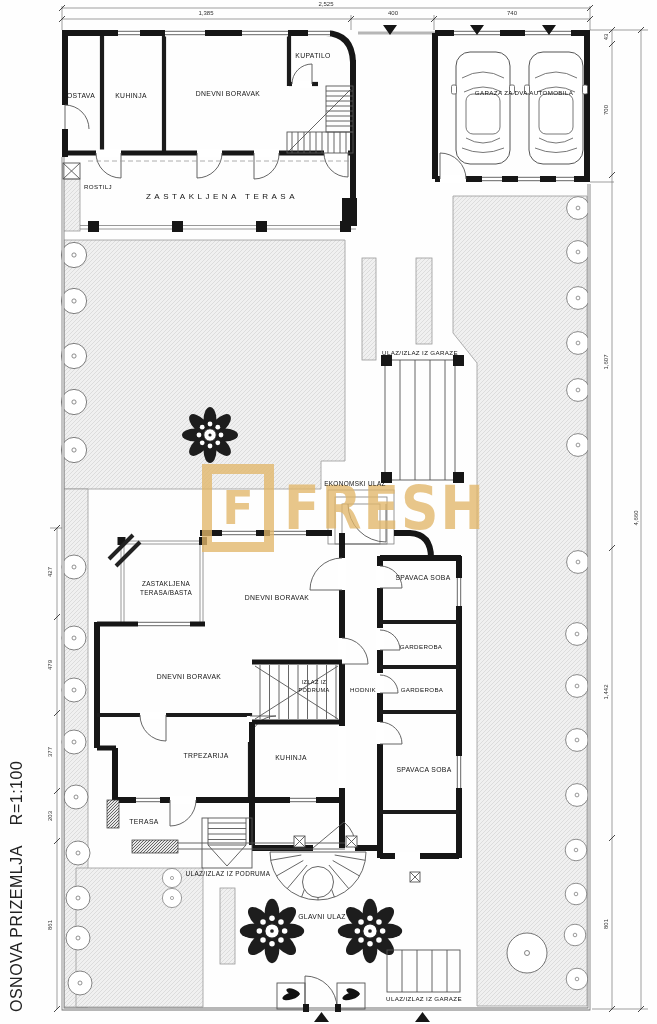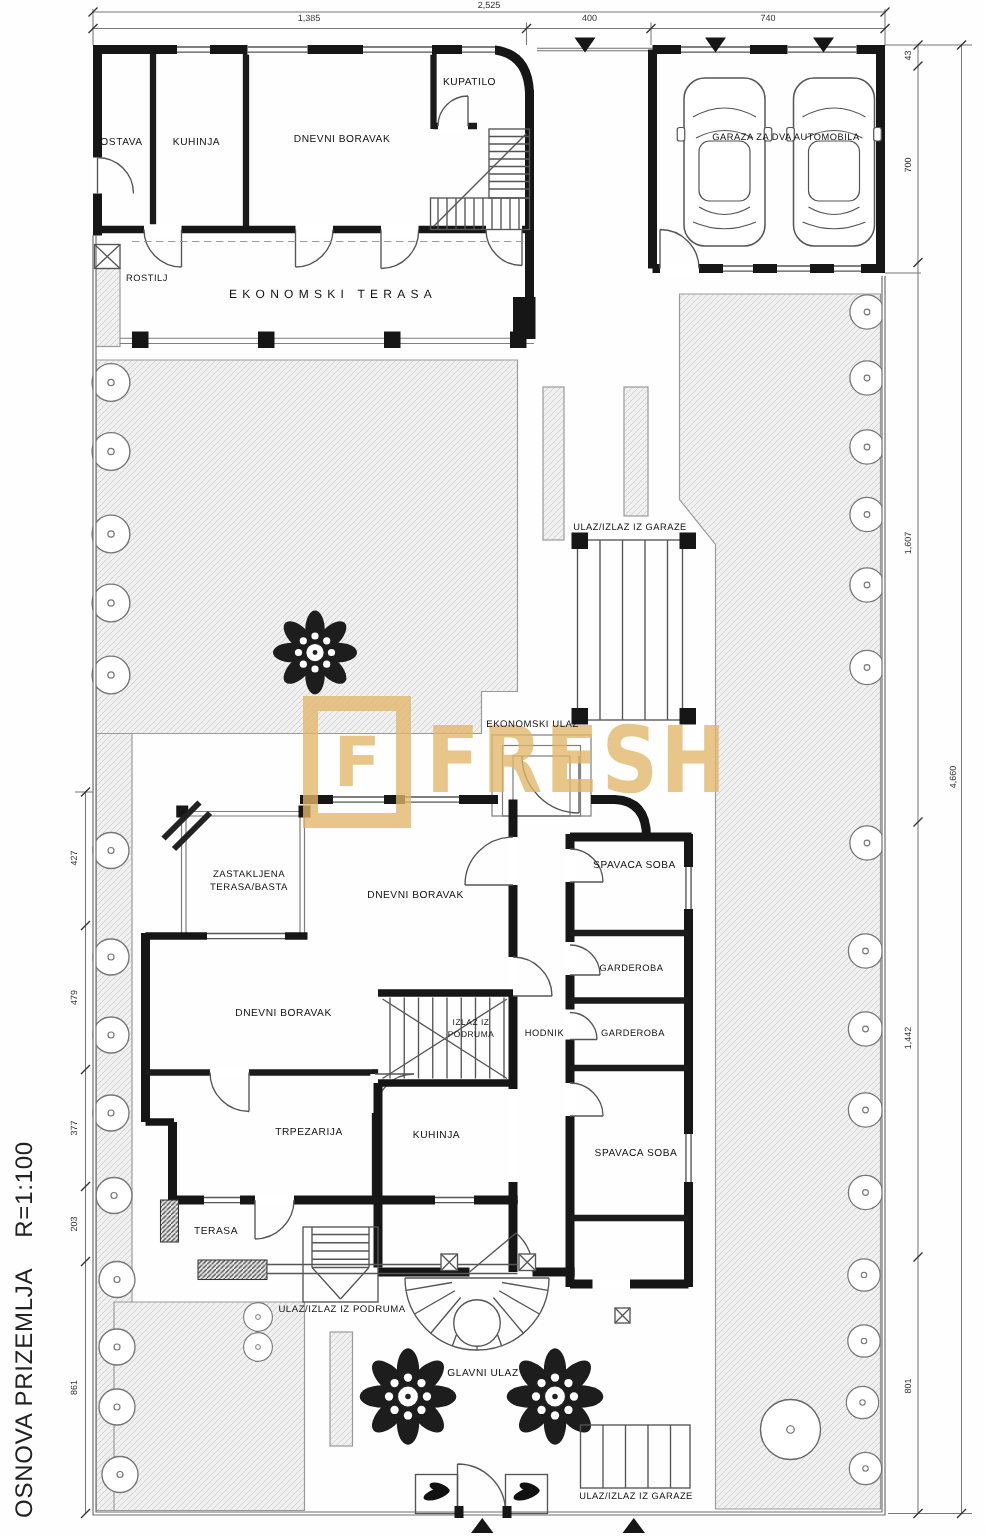--- a/index.html
+++ b/index.html
@@ -362,21 +362,21 @@
     <span>F</span>
   </div>
   <div class="wm-text">FRESH</div>
 </div>
 
 <div class="lbl" style="left:81px;top:95px">OSTAVA</div>
 <div class="lbl" style="left:131px;top:95px">KUHINJA</div>
 <div class="lbl" style="left:228px;top:93px">DNEVNI BORAVAK</div>
 <div class="lbl" style="left:313px;top:55px">KUPATILO</div>
 <div class="lbl f62" style="left:98px;top:186px">ROSTILJ</div>
-<div class="lbl wide" style="left:222px;top:196px">EKONOMSKI TERASA</div>
+<div class="lbl wide" style="left:222px;top:196px">ZASTAKLJENA TERASA</div>
 <div class="lbl f62" style="left:524px;top:92px">GARAZA ZA DVA AUTOMOBILA</div>
 <div class="lbl f62" style="left:420px;top:352px">ULAZ/IZLAZ IZ GARAZE</div>
 <div class="lbl f64" style="left:355px;top:483px">EKONOMSKI ULAZ</div>
 <div class="lbl f64" style="left:166px;top:583px">ZASTAKLJENA</div>
 <div class="lbl f64" style="left:166px;top:592px">TERASA/BASTA</div>
 <div class="lbl" style="left:277px;top:597px">DNEVNI BORAVAK</div>
 <div class="lbl" style="left:189px;top:676px">DNEVNI BORAVAK</div>
 <div class="lbl f56" style="left:314px;top:682px">IZLAZ IZ</div>
 <div class="lbl f56" style="left:314px;top:690px">PODRUMA</div>
 <div class="lbl f62" style="left:363px;top:689px">HODNIK</div>

